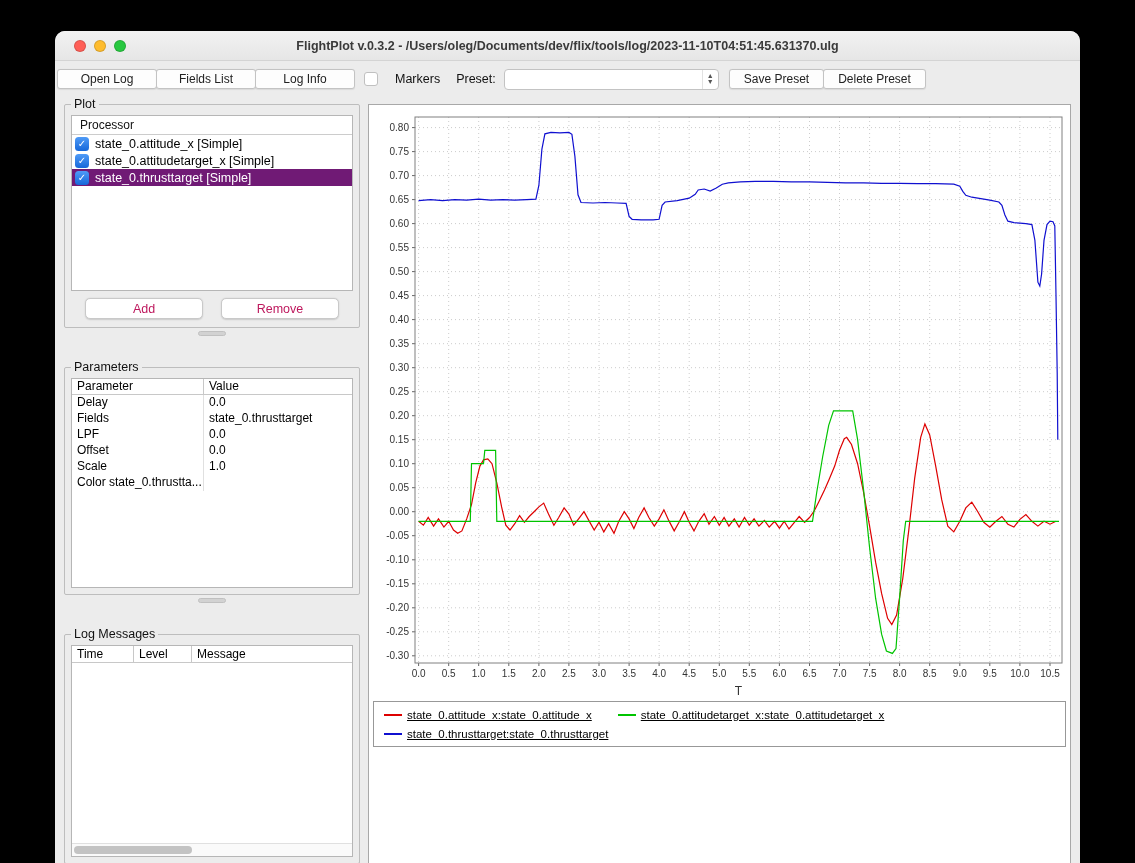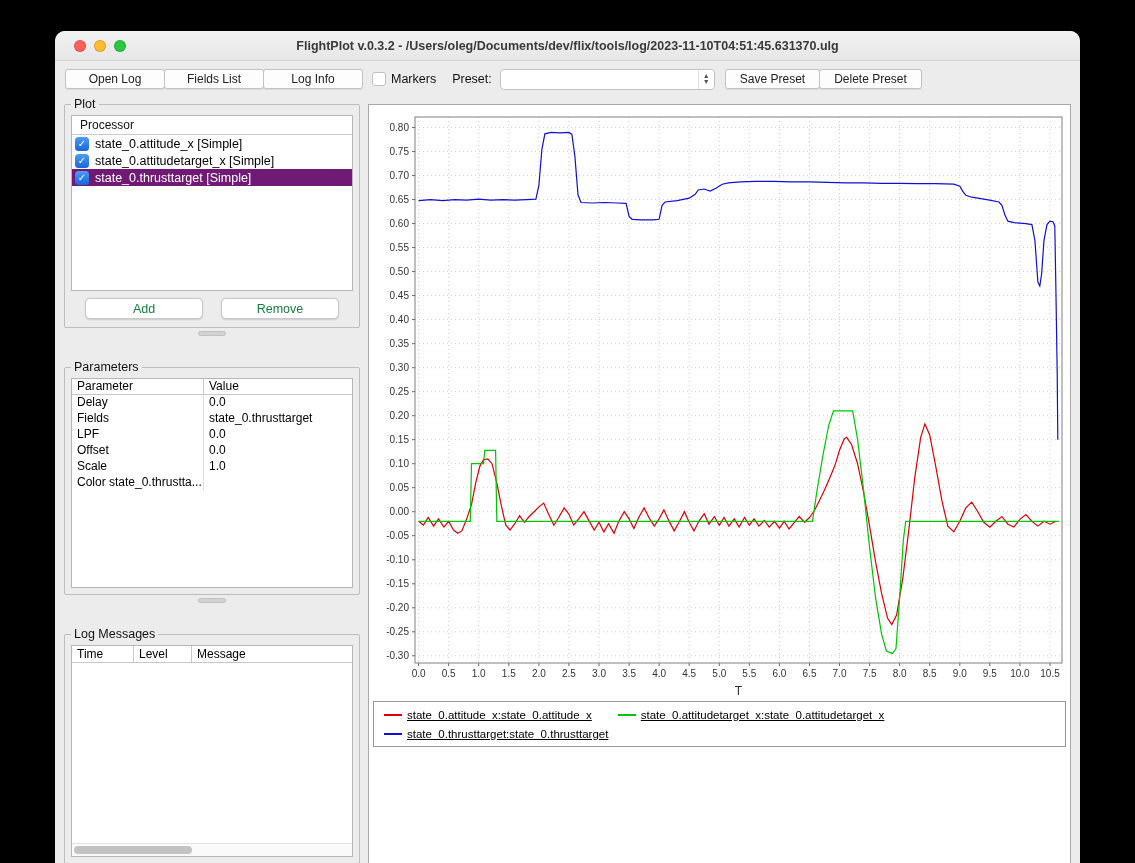--- a/index.html
+++ b/index.html
@@ -7,25 +7,25 @@
   .window{ position:absolute; left:55px; top:31px; width:1025px; height:843px; background:#ececec;
            border-radius:10px; overflow:hidden; box-shadow:0 25px 70px rgba(0,0,0,.9), 0 0 1px rgba(0,0,0,.6);
            display:flex; flex-direction:column; }
   
   .titlebar{ height:30px; flex:0 0 30px; background:linear-gradient(#f2f2f2,#e6e6e6); border-bottom:1px solid #d4d4d4;
              display:flex; align-items:center; position:relative; }
   .traffic{ display:flex; gap:8px; margin-left:19px; }
   .tl{ width:12px; height:12px; border-radius:50%; display:inline-block; border:0.5px solid rgba(0,0,0,.15); }
   .title{ position:absolute; left:0; right:0; text-align:center; font-size:12.5px; font-weight:bold; color:#3a3a3a; pointer-events:none; }
   
-  .toolbar{ height:36px; flex:0 0 36px; display:flex; align-items:center; padding:0 10px; gap:0; }
+  .toolbar{ height:36px; flex:0 0 36px; display:flex; align-items:center; padding:0 2px; gap:0; }
   .tbtn{ font-family:"Liberation Sans",sans-serif; font-size:12px; color:#222; background:#fdfdfd; border:1px solid #c3c3c3;
          height:20px; padding:0 14px; border-radius:3px; margin-right:-1px; cursor:default; box-shadow:0 .5px 1px rgba(0,0,0,.08); }
   .seg{ min-width:100px; }
-  .checkbox-wrap{ display:flex; align-items:center; gap:5px; margin-left:10px; }
+  .checkbox-wrap{ display:flex; align-items:center; gap:17px; margin-left:10px; }
   .mac-checkbox{ width:14px; height:14px; background:#fff; border:1px solid #c0c0c0; border-radius:3px; display:inline-block; }
   .lbl{ font-size:12.5px; color:#111; }
   .preset-lbl{ margin-left:16px; margin-right:8px; }
   .combo{ width:215px; height:21px; background:#fff; border:1px solid #c3c3c3; border-radius:4px; display:flex; align-items:center;
           justify-content:space-between; padding-left:7px; margin-right:10px; }
   .combo-value{ font-size:12px; color:#222; }
   .combo-stepper{ width:16px; height:100%; border-left:1px solid #e2e2e2; display:flex; flex-direction:column; align-items:center;
                   justify-content:center; color:#555; font-size:7px; line-height:6px; }
   
   .main{ flex:1; display:flex; padding:0 9px 8px 9px; gap:8px; min-height:0; }
@@ -39,21 +39,21 @@
   .log-group{ flex:1; margin-bottom:2px; display:flex; flex-direction:column; }
   
   .list-table{ background:#fff; border:1px solid #b6b6b6; flex:1; overflow:hidden; font-size:12.5px; }
   .list-header{ padding:2px 8px; border-bottom:1px solid #cccccc; color:#111; font-size:12px; }
   .list-row{ display:flex; align-items:center; gap:6px; height:17px; padding:0 3px; }
   .list-row.selected{ background:#701a75; color:#fff; }
   .cb{ width:14px; height:14px; flex:0 0 14px; border-radius:3.5px; background:linear-gradient(#4f9bf7,#1667d9);
        color:#fff; font-size:10px; line-height:14px; text-align:center; }
   .cb::after{ content:"✓"; }
   .btn-row{ display:flex; justify-content:space-between; padding:7px 14px 2px 14px; }
-  .mbtn{ font-family:"Liberation Sans",sans-serif; width:118px; height:21px; font-size:12.5px; color:#15803d; background:#fff;
+  .mbtn{ font-family:"Liberation Sans",sans-serif; width:118px; height:21px; font-size:12.5px; color:#be185d; background:#fff;
          border:1px solid #c9c9c9; border-radius:5px; box-shadow:0 .5px 1.5px rgba(0,0,0,.15); cursor:default; }
   
   .ptable{ background:#fff; border:1px solid #b6b6b6; flex:1; font-size:12px; overflow:hidden; }
   .prow{ display:flex; height:16px; line-height:15px; }
   .prow.head{ border-bottom:1px solid #c8c8c8; }
   .pc1{ width:132px; flex:0 0 132px; padding:0 5px; border-right:1px solid #e0e0e0; white-space:nowrap; overflow:hidden; }
   .prow.head .pc1{ border-right:1px solid #c8c8c8; }
   .pc2{ flex:1; padding:0 5px; white-space:nowrap; overflow:hidden; }
   .pc2.swatch-cell{ padding:0; }
   .swatch{ width:100%; height:100%; }

